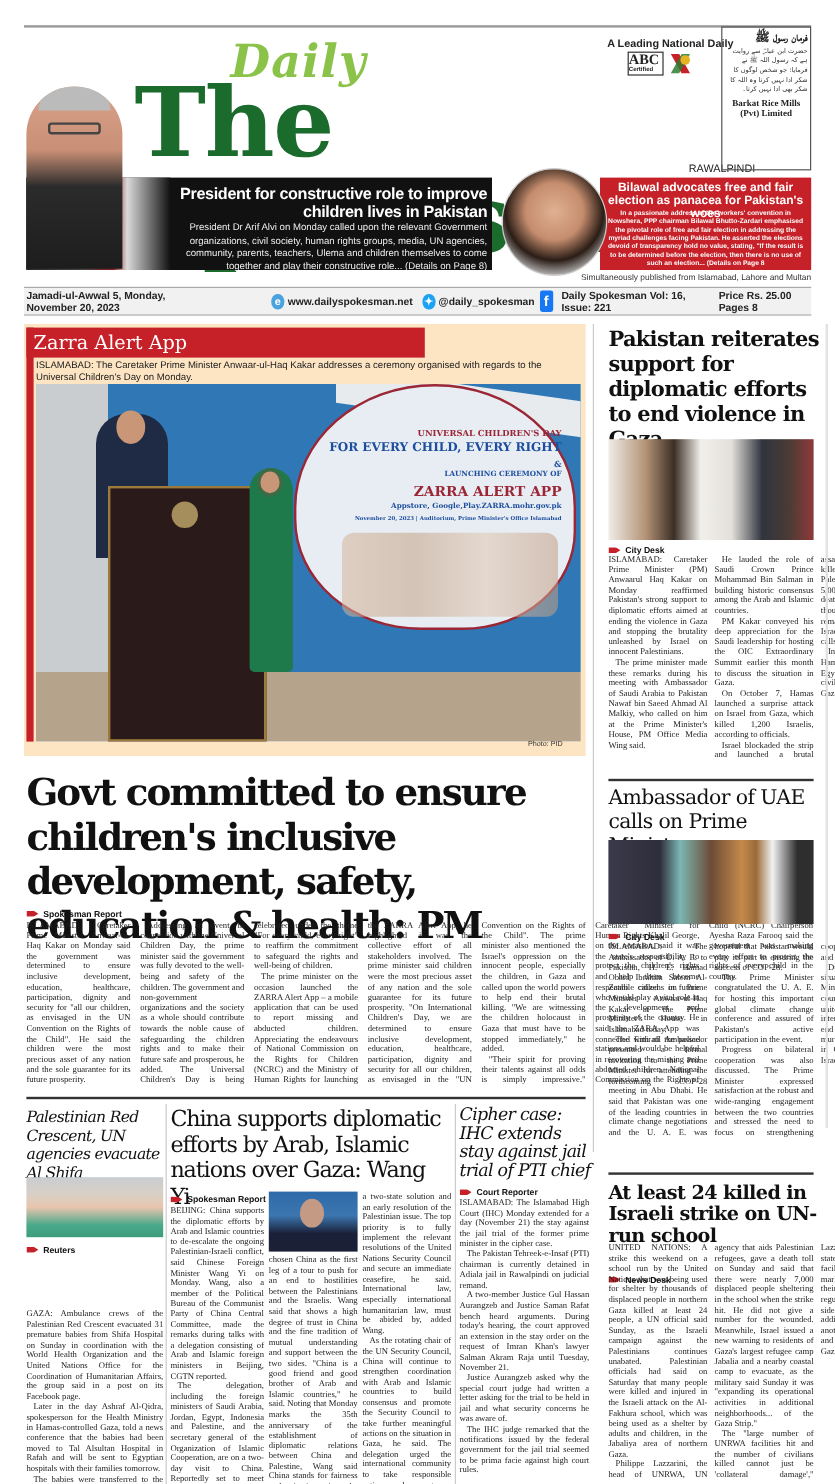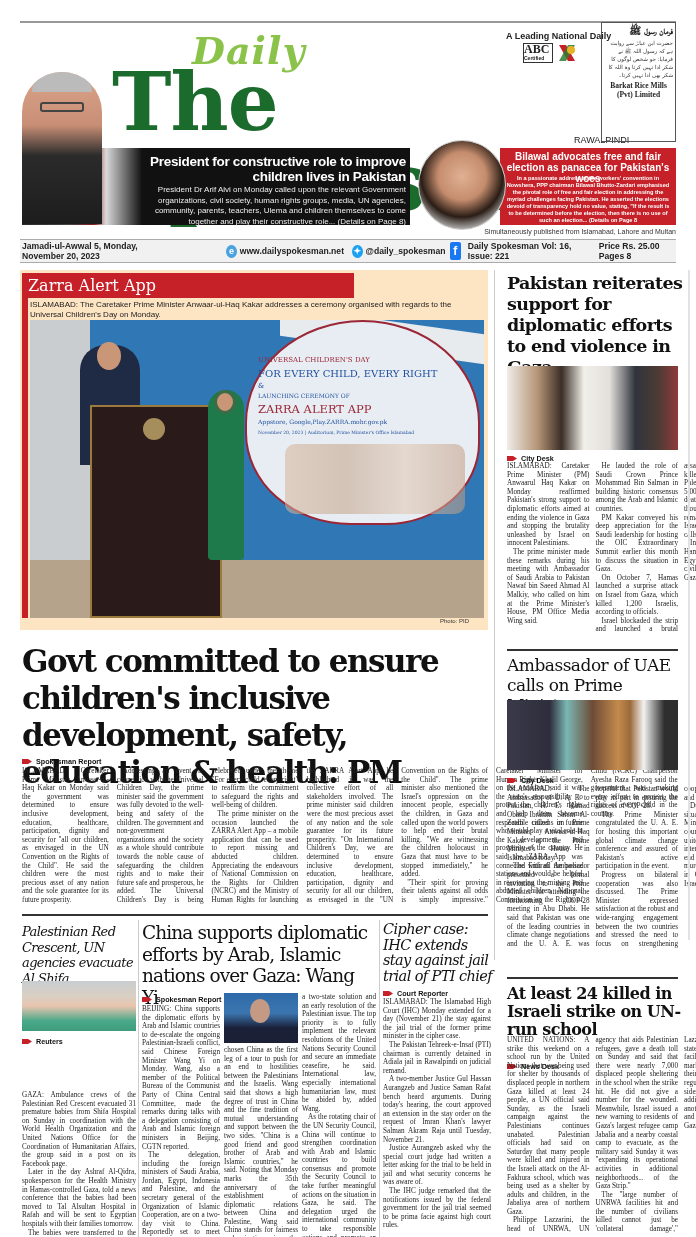--- a/index.html
+++ b/index.html
@@ -41,21 +41,21 @@
 .lead-frame{left:20px;top:270px;width:468px;height:360px;background:#fde4c2}
 .zarra-tab{left:22px;top:273px;width:332px;height:25px;background:#c62128;color:#fff;font-family:"DejaVu Serif",serif;font-size:16px;padding-left:6px;line-height:25px}
 .red-left{left:22px;top:273px;width:6px;height:345px;background:#c62128}
 .cap{left:30px;top:300px;width:454px;font-family:"Liberation Sans",sans-serif;font-size:8px;line-height:10px;color:#222}
 .photo-main{left:30px;top:320px;width:454px;height:298px;overflow:hidden;background:#dfe6ea}
 .photo-main .wall{position:absolute;left:0;top:0;width:60px;height:298px;background:#c9cdd0}
 .photo-main .blue{position:absolute;left:60px;top:0;width:394px;height:240px;background:#2f78b5}
 .photo-main .ceiling{position:absolute;left:250px;top:0;width:204px;height:30px;background:#e7ebee;transform:skewY(8deg)}
 .photo-main .floor{position:absolute;left:0;top:240px;width:454px;height:58px;background:#b5a38c}
 .photo-main .banner{position:absolute;left:215px;top:0;width:235px;height:205px;background:#e8edf3;border-radius:50% 50% 40% 45%;border:2px solid #9b2636}
-.photo-main .bt{position:absolute;font-family:"DejaVu Serif",serif;font-weight:normal;text-align:left;width:210px;left:228px}
+.photo-main .bt{position:absolute;font-family:"DejaVu Serif",serif;font-weight:bold;text-align:right;width:210px;left:228px}
 .bt1{top:36px;font-size:7px;color:#9b2636}
 .bt2{top:48px;font-size:10px;color:#1d4e9e}
 .bt3{top:62px;font-size:7px;color:#1d4e9e}
 .bt4{top:72px;font-size:6px;color:#1d4e9e}
 .bt5{top:82px;font-size:11.5px;color:#9b2636}
 .bt6{top:98px;font-size:6px;color:#1d4e9e}
 .bt7{top:110px;font-size:4.5px;color:#1d4e9e}
 .photo-main .kids{position:absolute;left:255px;top:124px;width:180px;height:70px;background:linear-gradient(90deg,#d6b59b,#c3a085,#e0c7b1,#c39d84);opacity:.55;border-radius:10px}
 .photo-main .man{position:absolute;left:50px;top:25px;width:60px;height:120px;background:#1f2a44;border-radius:25px 25px 0 0}
 .photo-main .mhead{position:absolute;left:67px;top:22px;width:24px;height:28px;background:#c99677;border-radius:50%}

